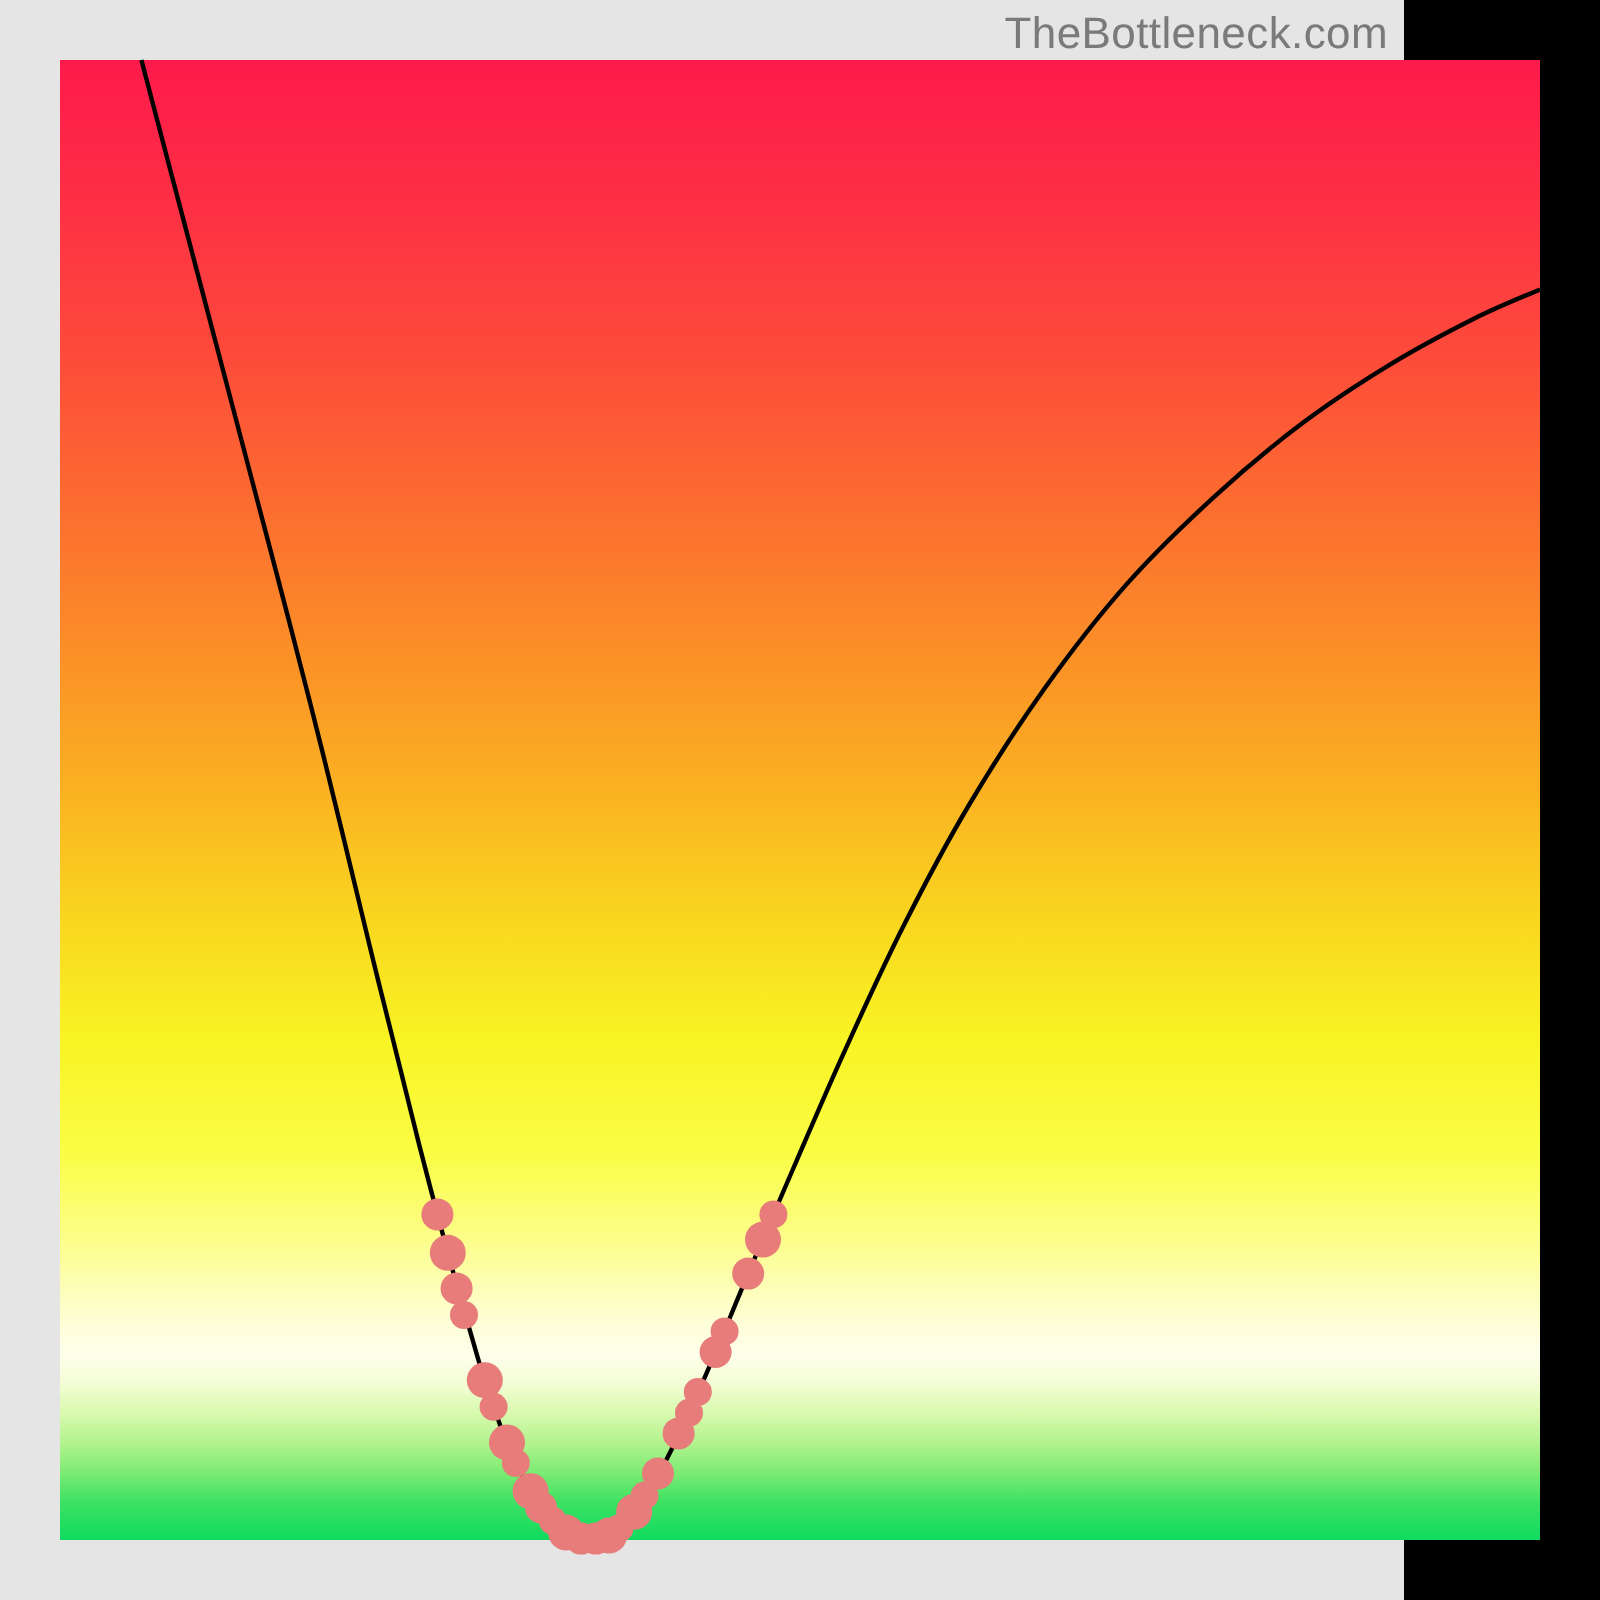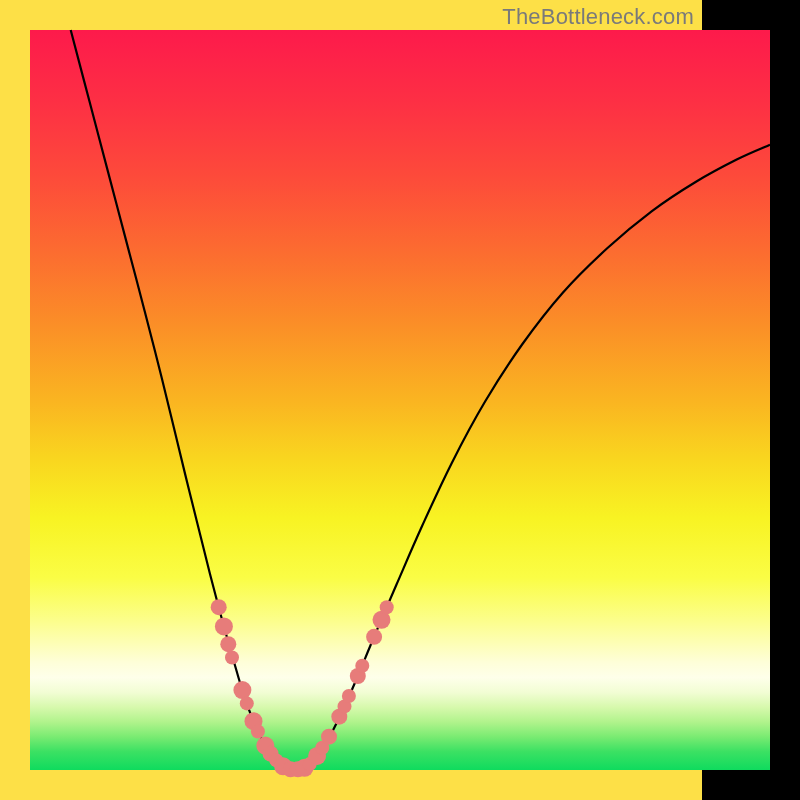--- a/index.html
+++ b/index.html
@@ -9,21 +9,21 @@
     height: 800px;
     background: #000;
     overflow: hidden;
     font-family: Arial, Helvetica, sans-serif;
   }
   .frame {
     position: absolute;
     left: 0; top: 0;
     width: 702px;
     height: 800px;
-    background: #fde047;
+    background: #e5e5e5;
   }
   .plot {
     position: absolute;
     left: 30px;
     top: 30px;
     width: 740px;
     height: 740px;
     
   }
   .watermark {

